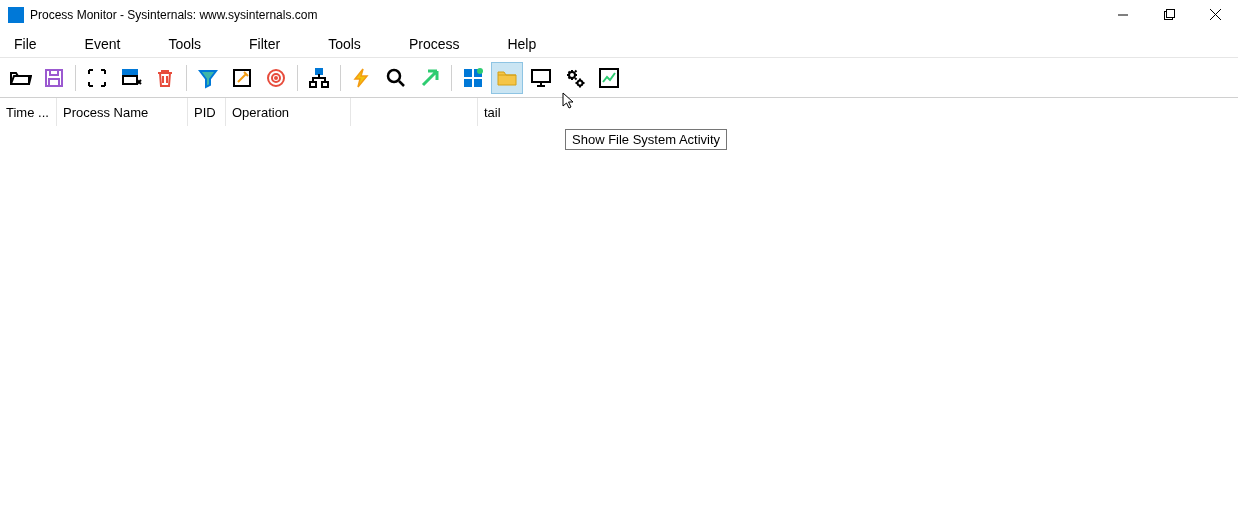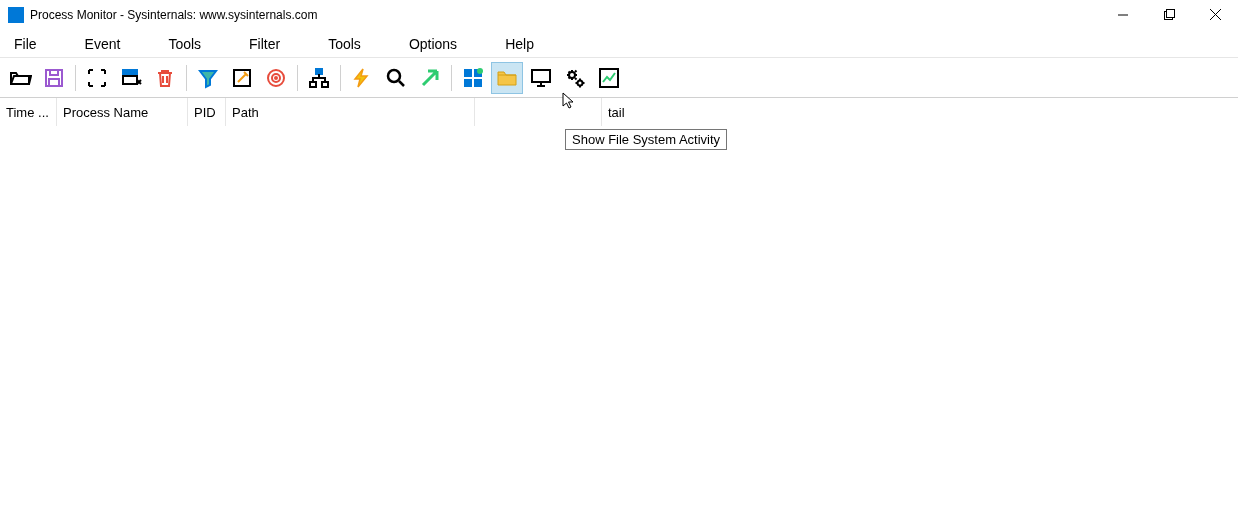--- a/index.html
+++ b/index.html
@@ -63,21 +63,21 @@
     </div>
   </div>
 </div>
 
 <div class="menubar">
   <div class="menu-item">File</div>
   <div class="menu-item">Event</div>
   <div class="menu-item">Tools</div>
   <div class="menu-item">Filter</div>
   <div class="menu-item">Tools</div>
-  <div class="menu-item">Options</div>
+  <div class="menu-item">Process</div>
   <div class="menu-item">Help</div>
 </div>
 
 <div class="toolbar">
   <div class="tbtn">
     <svg width="24" height="24" viewBox="0 0 24 24" fill="none" stroke="#000" stroke-width="2">
         <path d="M3 7h5l2 3h11v8H3z"></path>
         <path d="M3 18l3-8h17l-2 8"></path>
       </svg>
   </div>
@@ -186,21 +186,21 @@
         <rect x="3" y="3" width="18" height="18"></rect>
         <path d="M6 16l4-5 3 3 5-7" stroke="#2ecc71"></path>
       </svg>
   </div>
 </div>
 
 <div class="columns">
   <div class="col time">Time ...</div>
   <div class="col pname">Process Name</div>
   <div class="col pid">PID</div>
-  <div class="col path">Path</div>
+  <div class="col op">Operation</div>
   <div class="col result"></div>
   <div class="col detail">tail</div>
 </div>
 
 <div class="content"></div>
 
 <div class="tooltip">Show File System Activity</div>
 
 <svg class="cursor" width="18" height="18">
   <path d="M1 1 L1 14 L4.5 11 L7 16 L9 15 L6.5 10 L11 10 Z" fill="#fff" stroke="#000" stroke-width="1"></path>

